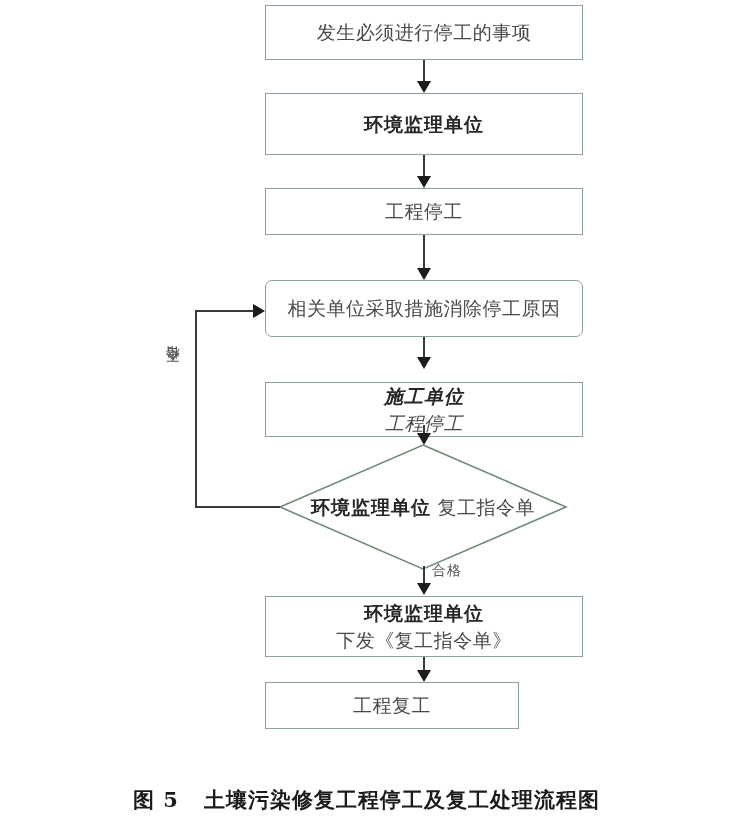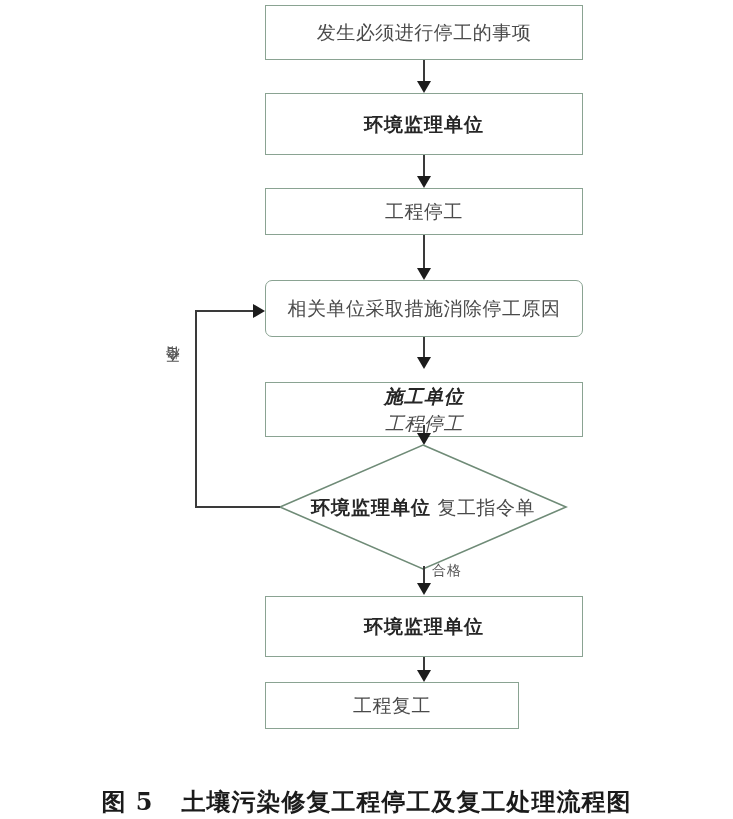--- a/index.html
+++ b/index.html
@@ -121,21 +121,21 @@
 
   
   .caption {
     position: absolute;
     left: 0;
     top: 786px;
     width: 733px;
     text-align: center;
     font-family: "DejaVu Serif", "Liberation Serif", serif;
     font-weight: bold;
-    font-size: 24px;
+    font-size: 21px;
     color: #1b1b1b;
     letter-spacing: 1px;
     white-space: pre;
   }
 </style>
 </head>
 <body>
 
 <div id="flow-canvas">
 
@@ -192,20 +192,21 @@
   <div class="conn conn-h" style="left:195px; top:506px; width:85px;"></div>
 
   <div class="conn conn-v" style="left:195px; top:311px; height:196px;"></div>
 
   <div class="conn conn-h" style="left:195px; top:310px; width:62px;"></div>
   <div class="arrow-right" style="left:253px; top:304px;"></div>
   <div class="edge-label vertical" style="left:163px; top:370px;">不合格</div>
 
   <div class="node" style="left:265px; top:596px; width:318px; height:61px;">
     <span class="ln bold">环境监理单位</span>
+    <span class="ln">下发《复工指令单》</span>
   </div>
 
   <div class="conn conn-v" style="left:423px; top:657px; height:16px;"></div>
   <div class="arrow-down" style="left:417px; top:670px;"></div>
 
   <div class="node" style="left:265px; top:682px; width:254px; height:47px;">
     <span class="ln">工程复工</span>
   </div>
 
 </div>

